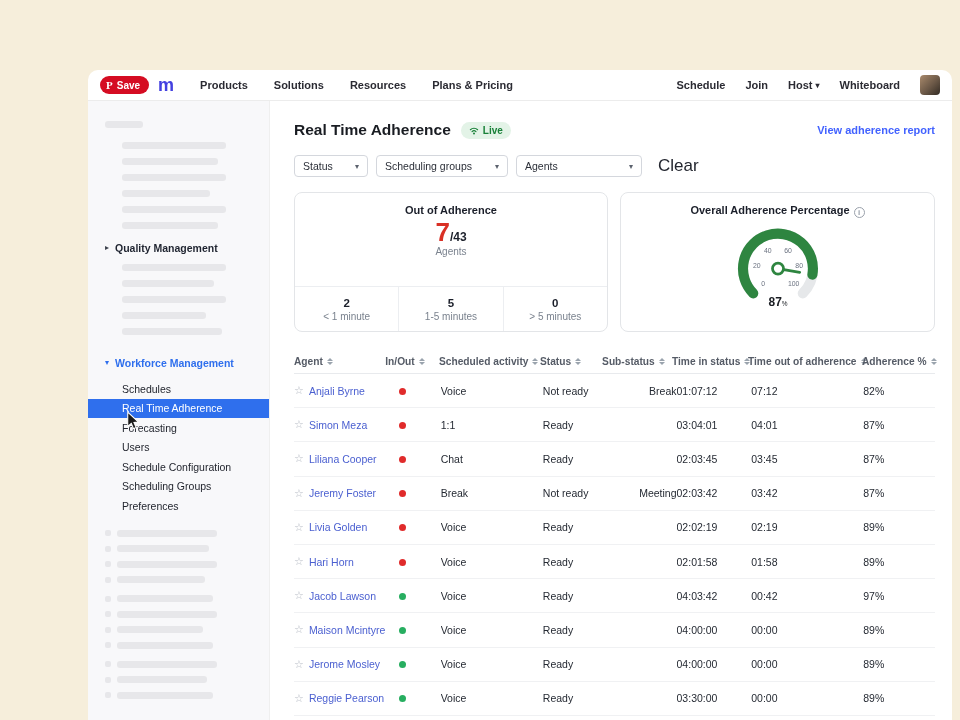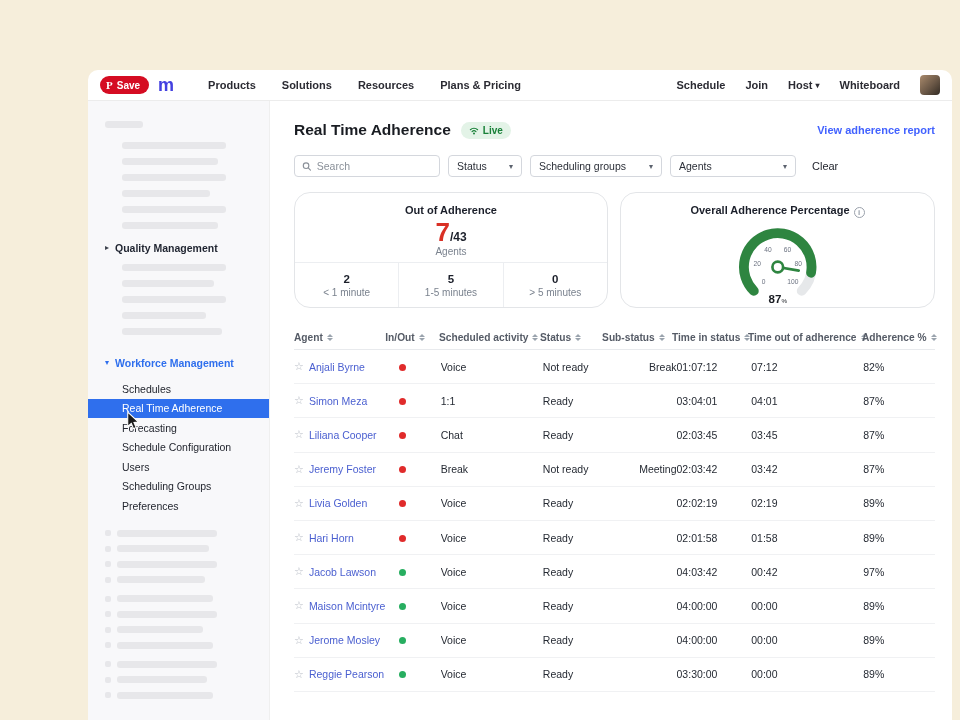--- a/index.html
+++ b/index.html
@@ -9,21 +9,21 @@
   
   .window { position:absolute; left:88px; top:70px; width:864px; height:650px; background:#fff;
             border-radius:10px 10px 0 0; overflow:hidden; display:flex; flex-direction:column; }
 
   
   .topnav { height:31px; display:flex; align-items:center; padding:0 12px; border-bottom:1px solid #ececec; flex-shrink:0; }
   .pin-save { display:inline-flex; align-items:center; gap:4px; background:#d50c22; color:#fff; height:18px;
               border-radius:10px; padding:0 9px 0 6px; font-size:10px; font-weight:700; cursor:pointer; }
   .pin-p { color:#fff; font-weight:800; font-size:11px; font-family:"Liberation Serif",serif; }
   .logo { font-size:18px; font-weight:800; color:#4340e0; margin-left:9px; line-height:1; cursor:pointer; }
-  .nav-links { display:flex; gap:26px; margin-left:34px; }
+  .nav-links { display:flex; gap:26px; margin-left:26px; }
   .nav-link { font-size:11px; font-weight:600; color:#2b2b33; cursor:pointer; }
   .nav-right { margin-left:auto; display:flex; align-items:center; gap:20px; }
   .nav-right .nav-link { display:flex; align-items:center; gap:3px; }
   .chev-sm { font-size:8px; color:#2b2b33; }
   .avatar { width:20px; height:20px; border-radius:4px; background:linear-gradient(135deg,#a98a6c 0%,#6b5847 55%,#332b24 100%); cursor:pointer; }
 
   
   .appbody { flex:1; display:flex; min-height:0; }
 
   
@@ -50,30 +50,30 @@
                 font-size:10px; font-weight:700; border-radius:9px; height:17px; padding:0 8px; margin-left:10px; }
   .report-link { margin-left:auto; font-size:11px; font-weight:600; color:#4262ff; cursor:pointer; }
 
   .filters { display:flex; align-items:center; gap:8px; margin-top:16px; }
   .search-box { display:flex; align-items:center; gap:5px; width:146px; height:22px; border:1px solid #d4d7dd; border-radius:4px; background:#fff; padding:0 7px; }
   .search-box input { border:none; outline:none; width:100%; font-size:10.5px; color:#333; font-family:"Liberation Sans",sans-serif; background:transparent; }
   .search-box input::placeholder { color:#8a9099; }
   .select { display:flex; align-items:center; justify-content:space-between; height:22px; border:1px solid #d4d7dd; border-radius:4px; background:#fff; padding:0 8px; font-size:10.5px; color:#2b2f38; cursor:pointer; }
   .sel-status { width:74px; } .sel-groups { width:132px; } .sel-agents { width:126px; }
   .select .chev { font-size:8px; color:#5c626e; margin-left:6px; }
-  .clear-link { font-size:11px; color:#23262f; margin-left:8px; cursor:pointer; }
+  .clear-link { font-size:17px; color:#23262f; margin-left:8px; cursor:pointer; }
 
   .toggle-row { display:flex; align-items:center; gap:8px; margin-top:10px; }
   .toggle { width:27px; height:15px; border-radius:8px; background:#8e939c; position:relative; cursor:pointer; flex-shrink:0; }
   .toggle .knob { position:absolute; left:2px; top:2px; width:11px; height:11px; border-radius:50%; background:#fff; }
   .toggle-label { font-size:10.5px; color:#23262f; }
 
   
   .cards { display:flex; gap:12px; margin-top:15px; }
-  .card { border:1px solid #e3e5e8; border-radius:16px; background:#fff; height:116px; overflow:hidden; }
+  .card { border:1px solid #e3e5e8; border-radius:8px; background:#fff; height:140px; overflow:hidden; }
   .card-ooa { width:314px; display:flex; flex-direction:column; }
   .card-gauge { width:315px; display:flex; flex-direction:column; align-items:center; }
   .card-title { font-size:11px; font-weight:700; color:#1b1f2a; text-align:center; margin-top:11px; }
   .big-row { text-align:center; margin-top:1px; }
   .big-num { font-size:26px; font-weight:800; color:#d93025; }
   .big-total { font-size:12px; font-weight:700; color:#1b1f2a; }
   .unit { text-align:center; font-size:10px; color:#7a828e; margin-top:-2px; }
   .ooa-stats { margin-top:auto; border-top:1px solid #eceef1; display:flex; height:45px; }
   .stat { flex:1; display:flex; flex-direction:column; align-items:center; justify-content:center; gap:2px; }
   .stat + .stat { border-left:1px solid #eceef1; }
@@ -161,22 +161,22 @@
         <div class="sk sk-ind" style="width:100px"></div>
 
         <div class="section-row wfm" style="margin-top:18px">
           <span class="tri">▾</span>
           <span class="section-label">Workforce Management</span>
         </div>
 
         <div class="side-item">Schedules</div>
         <div class="side-item selected">Real Time Adherence</div>
         <div class="side-item">Forecasting</div>
+        <div class="side-item">Users</div>
         <div class="side-item">Schedule Configuration</div>
-        <div class="side-item">Users</div>
         <div class="side-item">Scheduling Groups</div>
         <div class="side-item">Preferences</div>
 
         <div style="margin-top:14px">
           <div class="sk-row">
               <span class="sk-tick"></span>
               <div class="sk" style="width:100px"></div>
             </div>
           <div class="sk-row">
               <span class="sk-tick"></span>
@@ -229,27 +229,20 @@
               <path d="M1.6 4.6 a6.2 6.2 0 0 1 8.8 0" fill="none" stroke="#188038" stroke-width="1.4" stroke-linecap="round"></path>
               <path d="M3.6 6.8 a3.4 3.4 0 0 1 4.8 0" fill="none" stroke="#188038" stroke-width="1.4" stroke-linecap="round"></path>
               <circle cx="6" cy="9.2" r="1.2" fill="#188038"></circle>
             </svg>
             <span>Live</span>
           </span>
           <span class="report-link">View adherence report</span>
         </div>
 
         <div class="filters">
-          <div class="search-box">
-            <svg width="11" height="11" viewBox="0 0 12 12">
-              <circle cx="5" cy="5" r="3.4" stroke="#8a9099" fill="none" stroke-width="1.4"></circle>
-              <line x1="7.7" y1="7.7" x2="10.4" y2="10.4" stroke="#8a9099" stroke-width="1.4" stroke-linecap="round"></line>
-            </svg>
-            <input type="text" placeholder="Search" style="">
-          </div>
           <div class="select sel-status">
             <span>Status</span>
             <span class="chev">▾</span>
           </div>
           <div class="select sel-groups">
             <span>Scheduling groups</span>
             <span class="chev">▾</span>
           </div>
           <div class="select sel-agents">
             <span>Agents</span>

